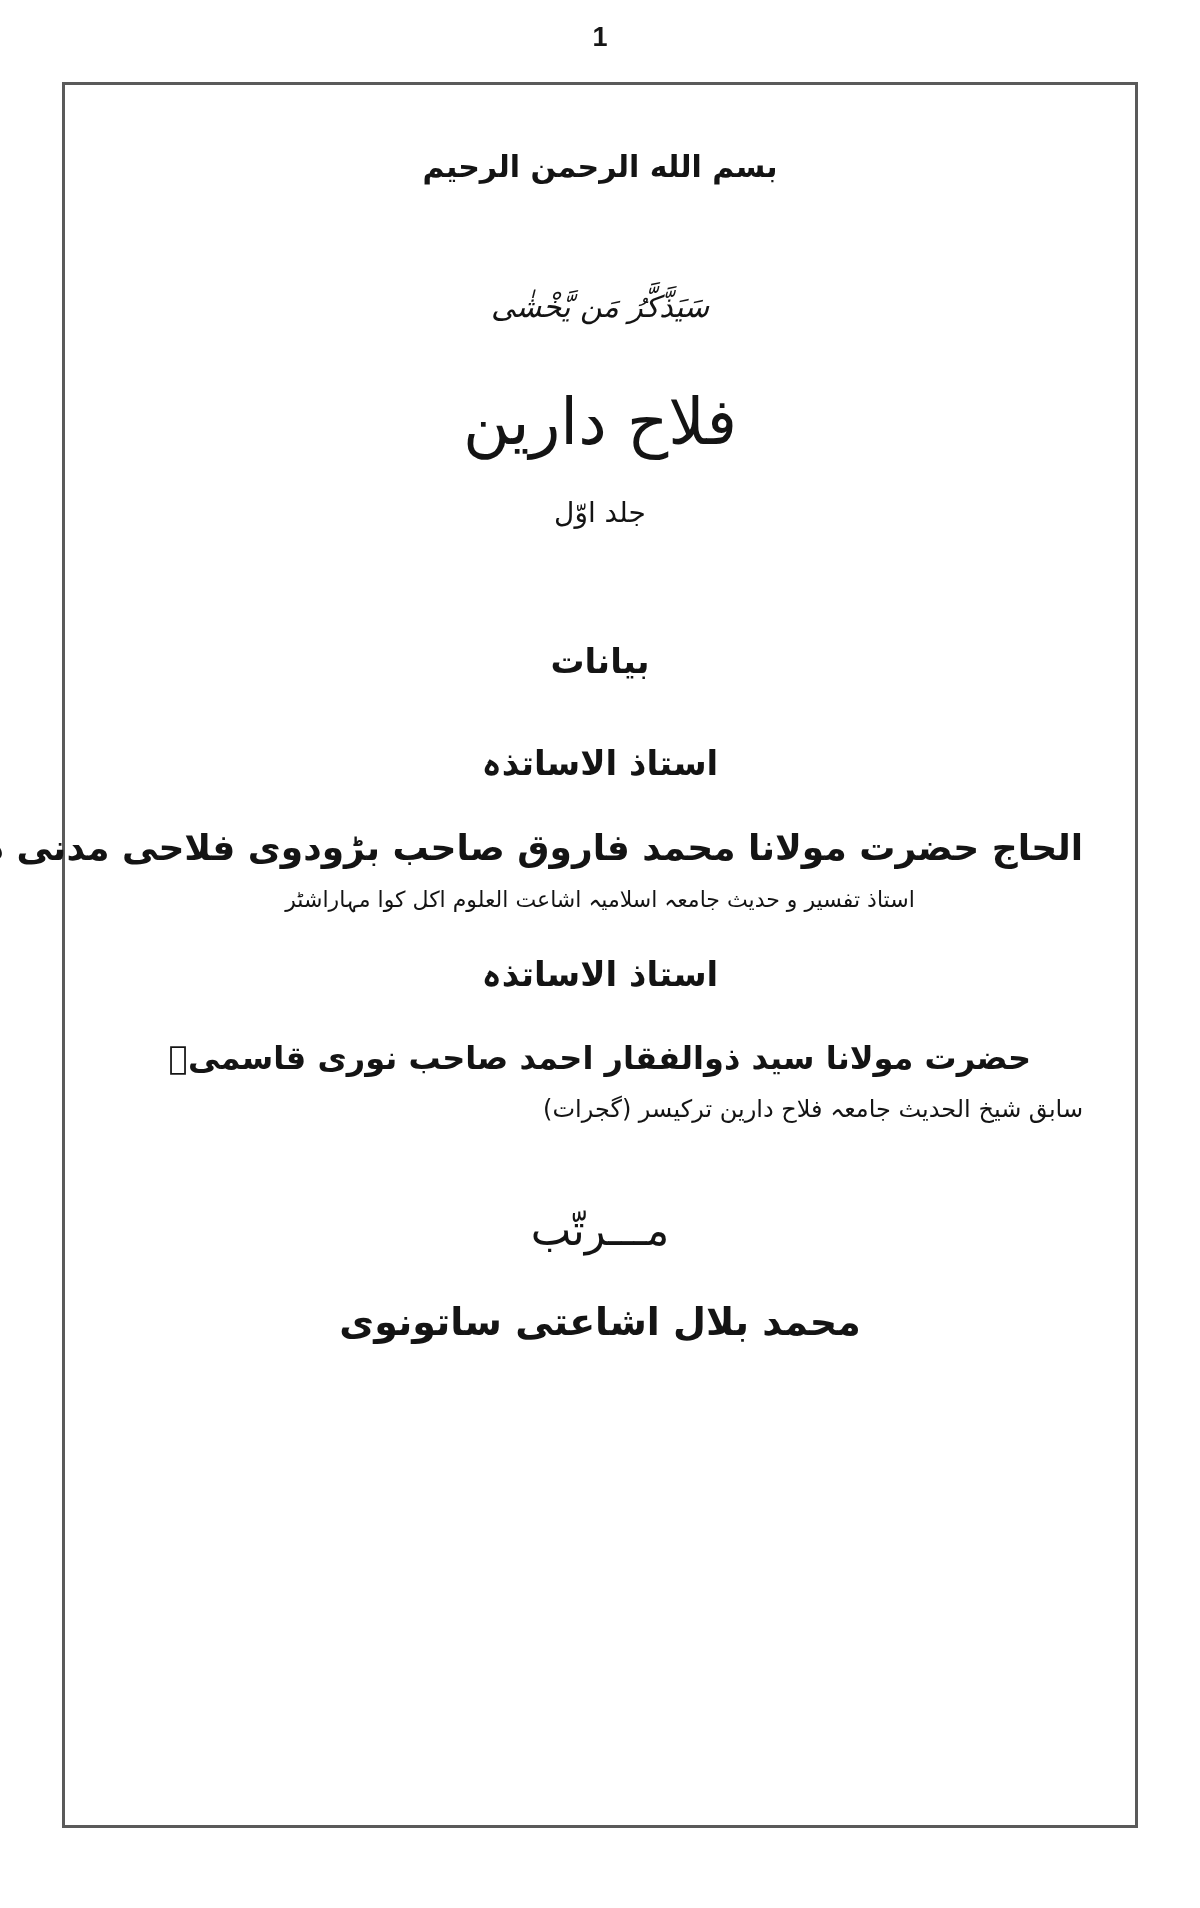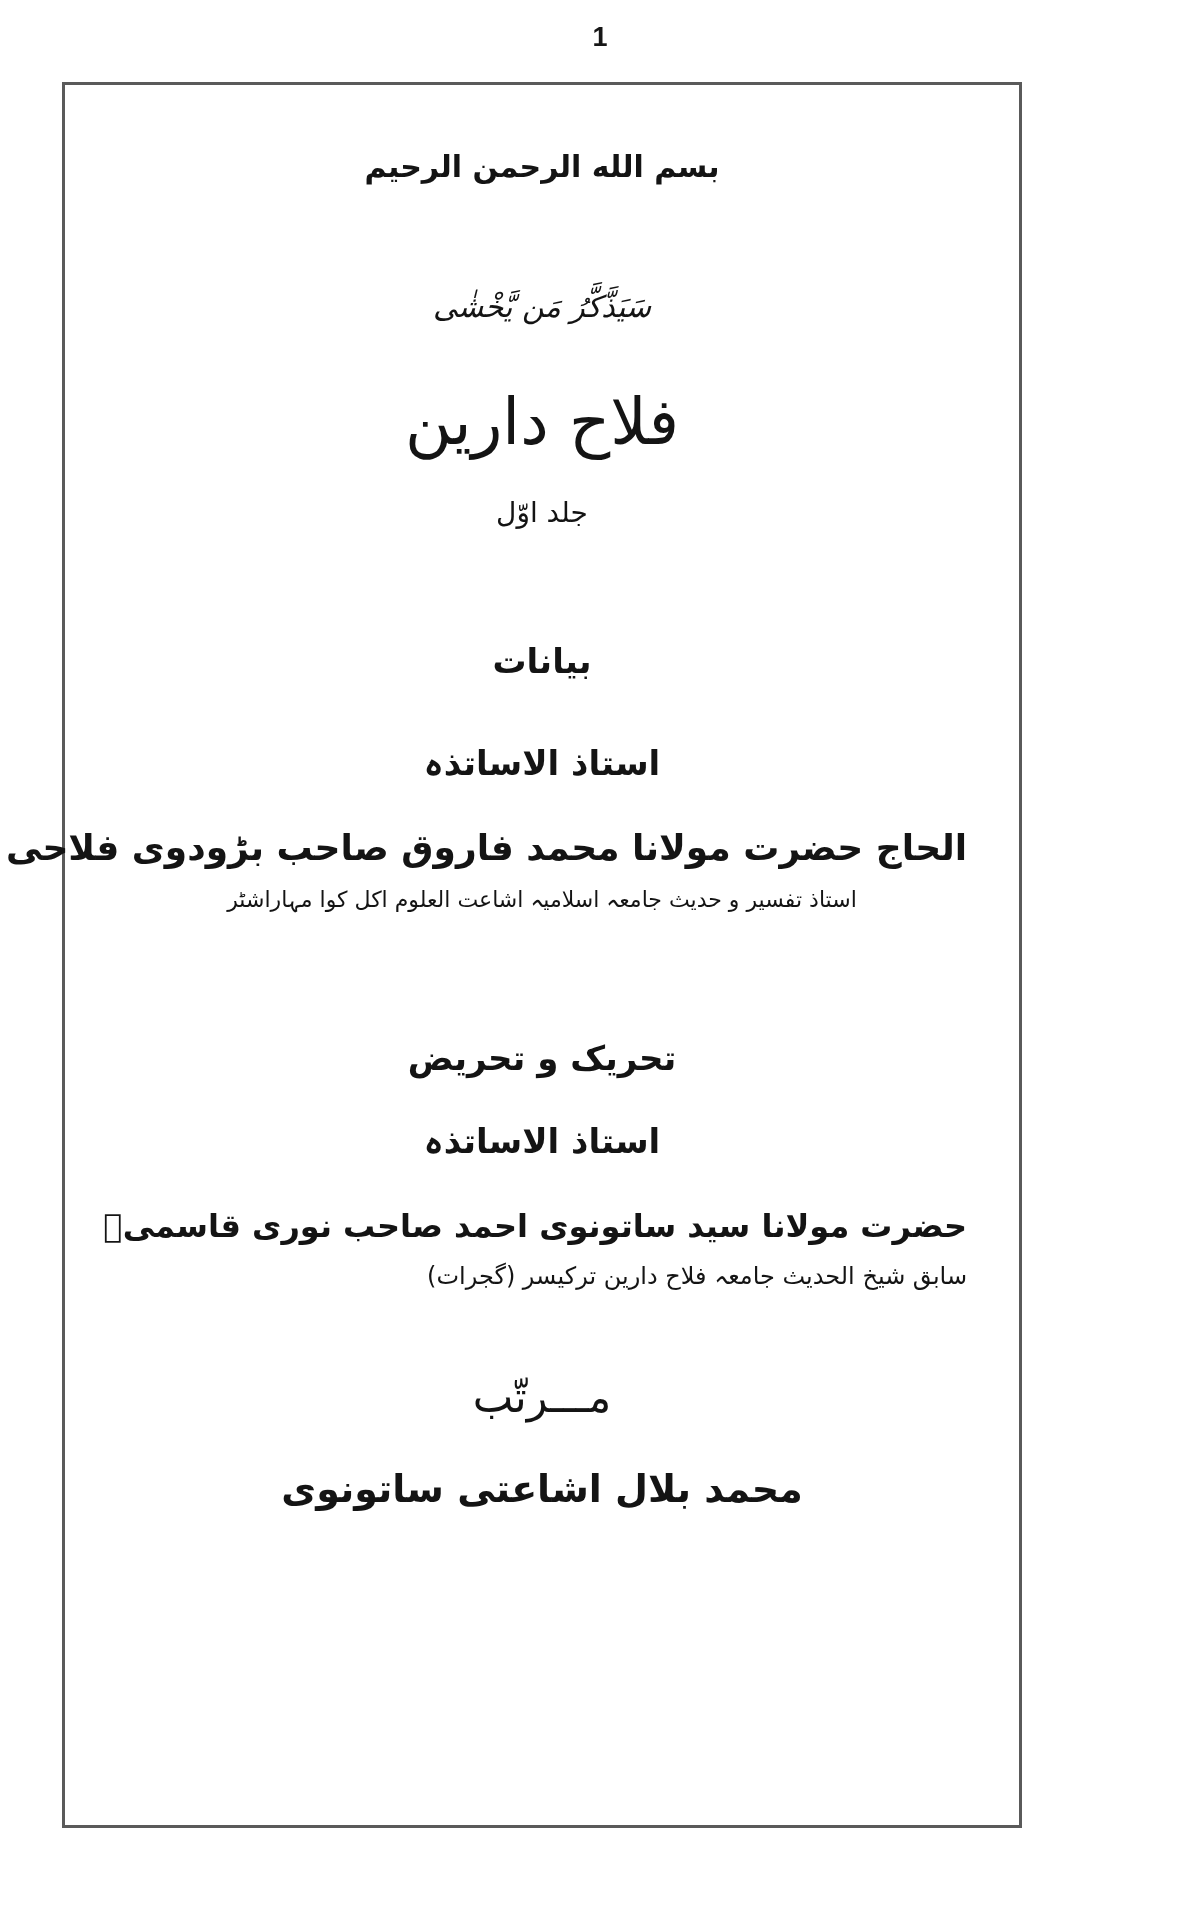--- a/index.html
+++ b/index.html
@@ -31,21 +31,21 @@
     font-family: "Liberation Sans", sans-serif;
     font-weight: bold;
     font-size: 27px;
     color: #161616;
     letter-spacing: 0;
   }
   .frame {
     position: absolute;
     top: 82px;
     left: 62px;
-    width: 960px;
+    width: 1076px;
     height: 1746px;
     border: 3px solid #5a5a5a;
     box-sizing: border-box;
     background: #ffffff;
   }
   .content {
     position: absolute;
     top: 0;
     left: 0;
     width: 100%;
@@ -162,25 +162,24 @@
       <div class="line volume">جلد اوّل</div>
 
       <div class="line bayanat">بیانات</div>
 
       <div class="line ustaz-1">استاذ الاساتذہ</div>
 
       <div class="line author-name">الحاج حضرت مولانا محمد فاروق صاحب بڑودوی فلاحی مدنی دامت برکاتہم</div>
 
       <div class="line author-desc">استاذ تفسیر و حدیث جامعہ اسلامیہ اشاعت العلوم اکل کوا مہاراشٹر</div>
 
-      <div class="line tehreek">تحریک و تحریض</div>
 
       <div class="line ustaz-2">استاذ الاساتذہ</div>
 
-      <div class="line patron-name">حضرت مولانا سید ساتونوی احمد صاحب نوری قاسمیؒ</div>
+      <div class="line patron-name">حضرت مولانا سید ذوالفقار احمد صاحب نوری قاسمیؒ</div>
 
       <div class="line patron-desc">سابق شیخ الحدیث جامعہ فلاح دارین ترکیسر (گجرات)</div>
 
       <div class="line murattib-label">مـــرتّب</div>
 
       <div class="line compiler-name">محمد بلال اشاعتی ساتونوی</div>
 
     </div>
   </div>
 </div>

